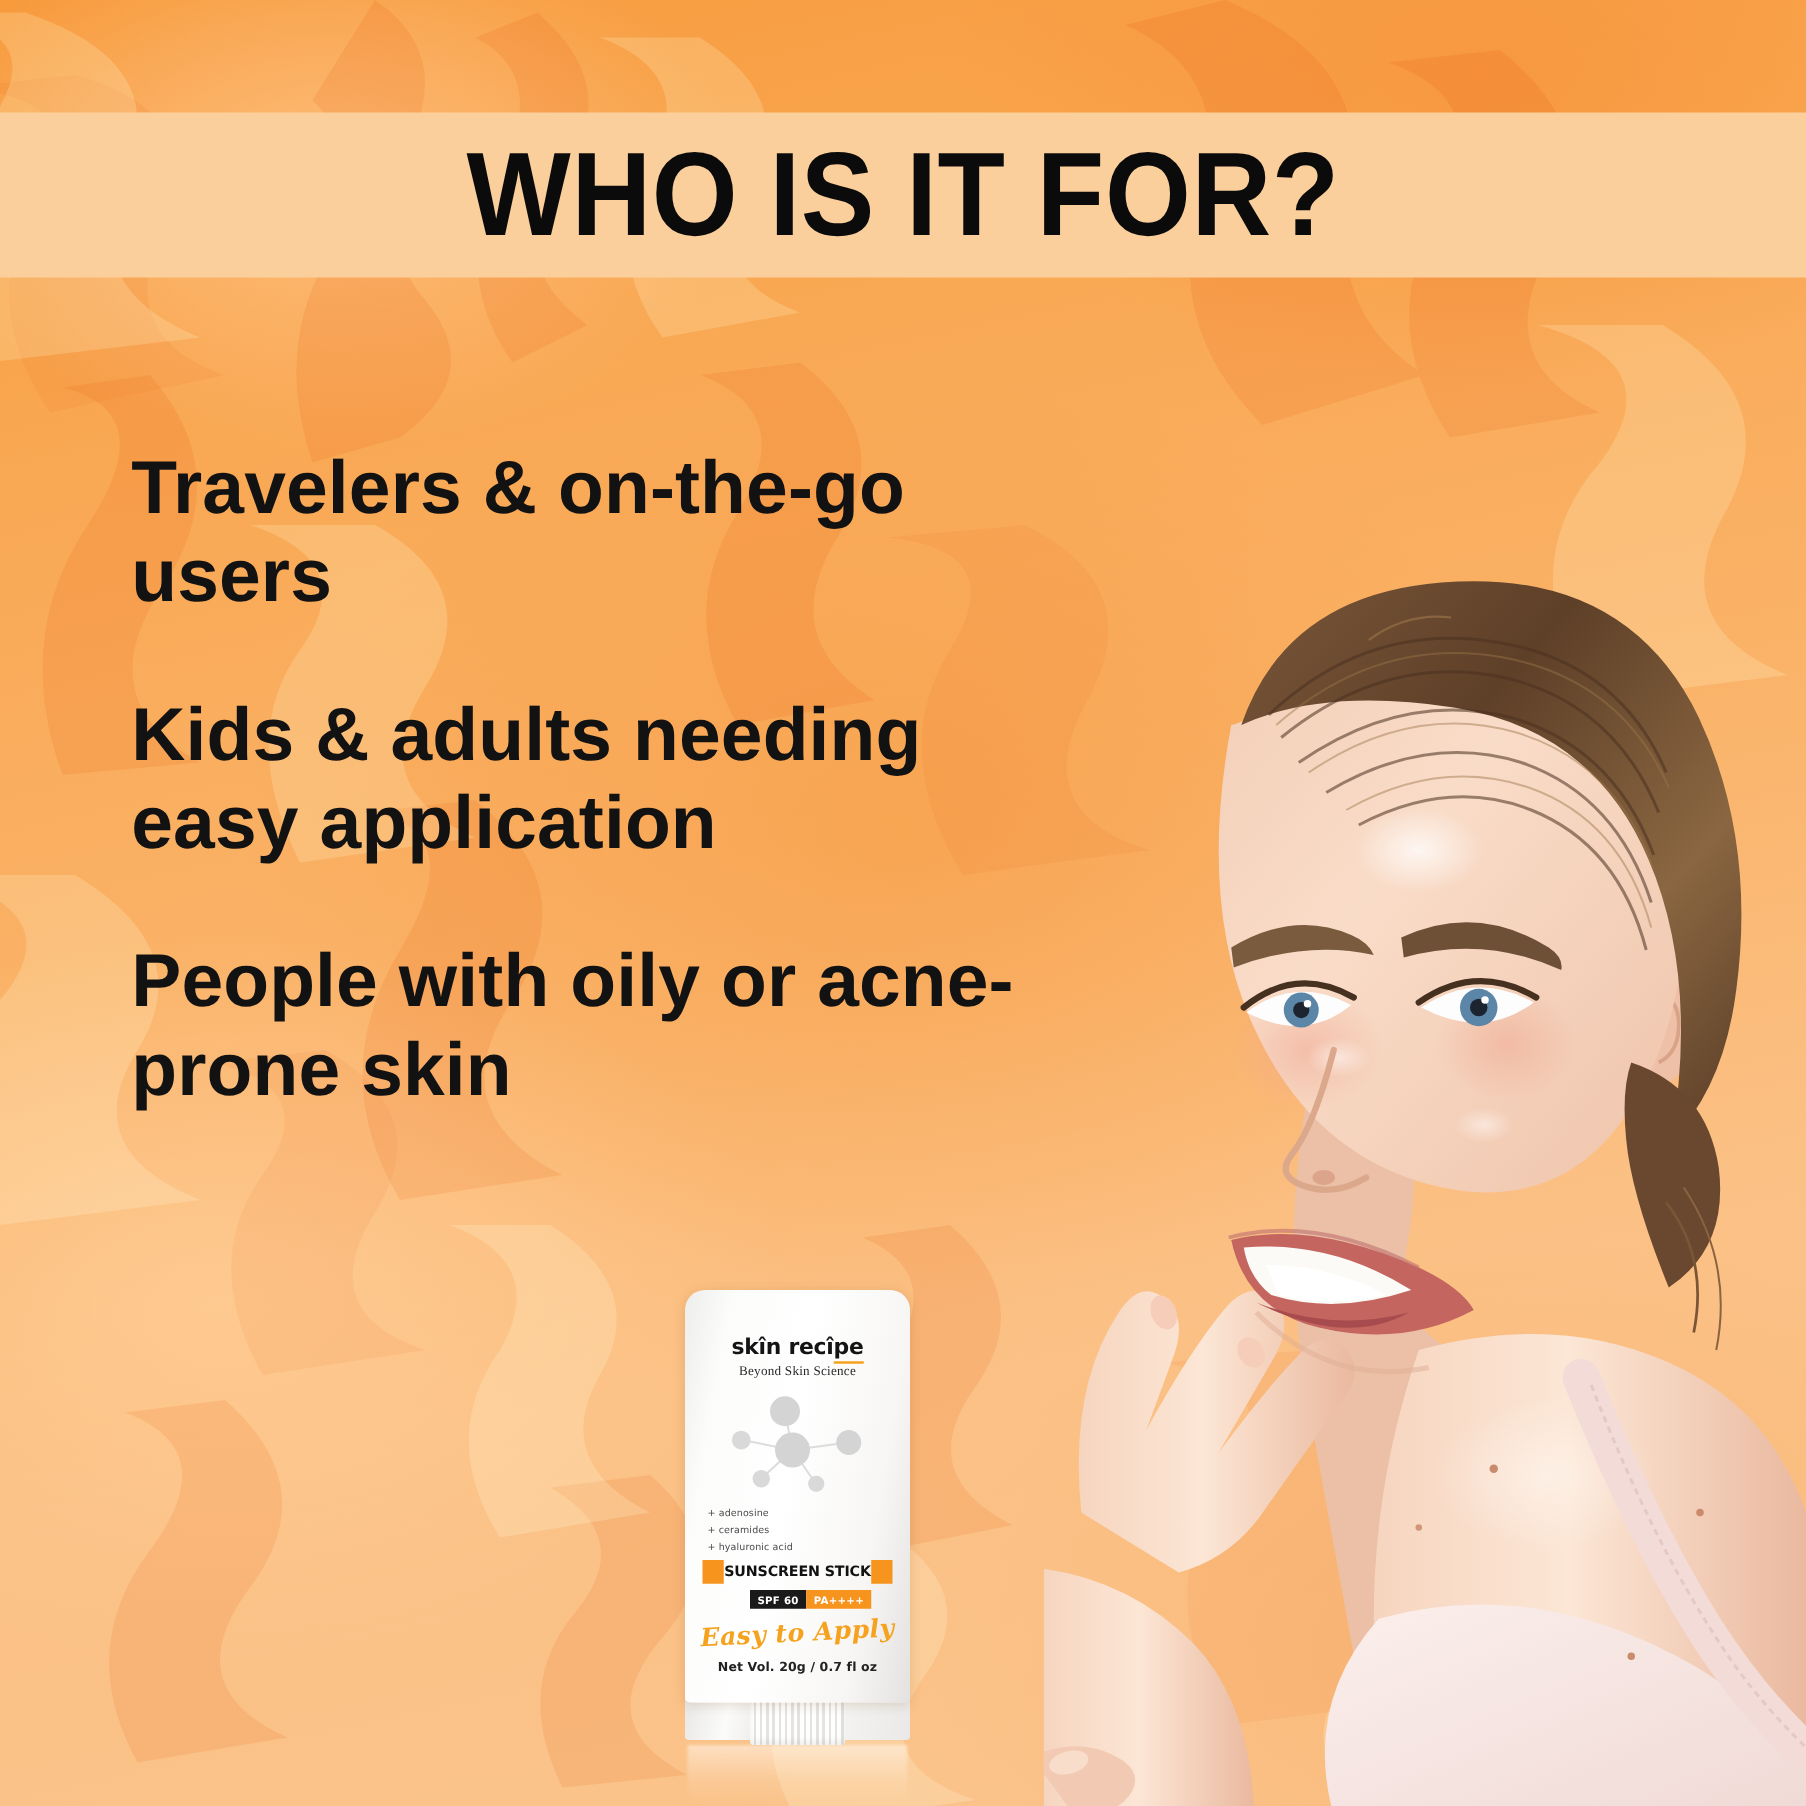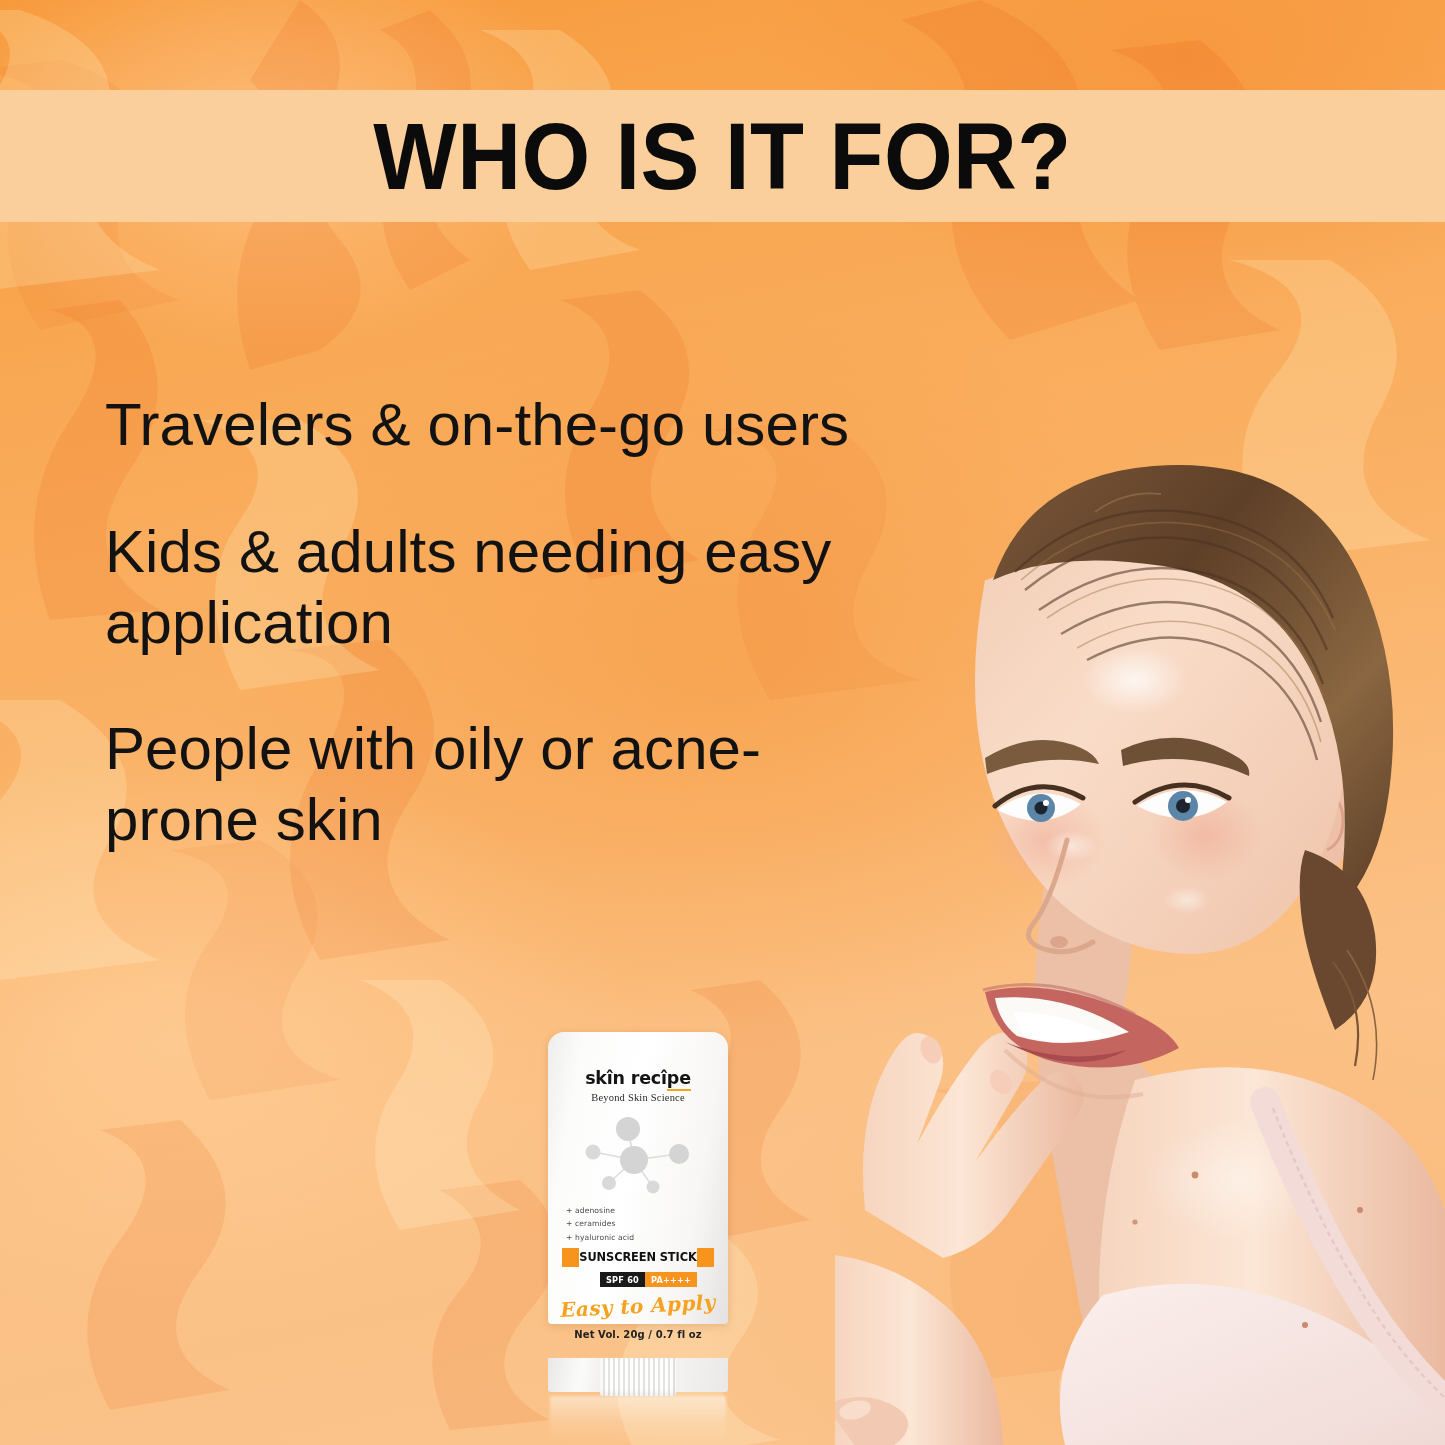--- a/index.html
+++ b/index.html
@@ -35,32 +35,32 @@
     line-height:1;white-space:nowrap;
     transform:scaleX(.93);transform-origin:center;
   }
 
   
   #benefits{
     position:absolute;left:105px;top:355px;width:760px;z-index:25;
   }
   .benefit{
     font-family:"Liberation Sans Narrow","Liberation Sans",sans-serif;
-    font-size:60px;line-height:1.18;color:#121212;font-weight:400;
-    margin-bottom:56px;letter-spacing:.1px;margin-top:35px;
+    font-size:60px;line-height:1.18;color:#121212;font-weight:700;
+    margin-bottom:56px;letter-spacing:.1px;
   }
   .benefit:last-child{margin-bottom:0;}
 
   
   #model{position:absolute;right:0;top:250px;width:610px;height:1195px;z-index:10;}
 
   
   #product{position:absolute;left:548px;top:1032px;width:180px;height:413px;z-index:28;}
   #stick-body{
-    position:absolute;left:0;top:0;width:180px;height:292px;
+    position:absolute;left:0;top:0;width:180px;height:330px;
     background:linear-gradient(100deg,#EDEDEB 0%,#FCFCFB 16%,#FFFFFF 45%,#F7F6F4 78%,#E3E2E0 100%);
     border-radius:16px 16px 4px 4px;
     box-shadow:0 2px 9px rgba(120,70,20,.18);
   }
   #stick-dial{
     position:absolute;left:52px;top:326px;width:76px;height:38px;
     background:repeating-linear-gradient(90deg,#FFFFFF 0px,#FFFFFF 3px,#E4E3E0 3px,#E4E3E0 5px);
     border-radius:2px 2px 3px 3px;
     box-shadow:inset 0 -3px 6px rgba(0,0,0,.07);
   }

